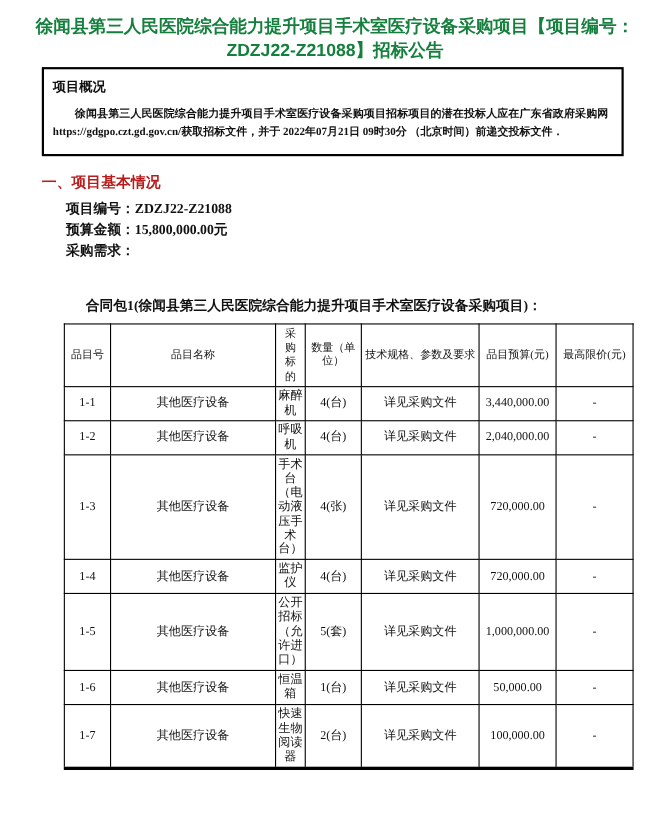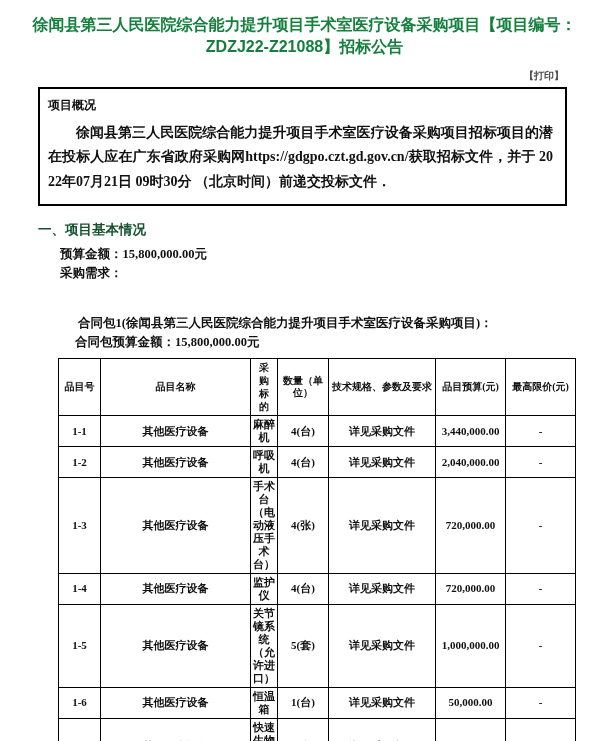--- a/index.html
+++ b/index.html
@@ -39,51 +39,51 @@
   }
 
   .overview-box {
     margin: 2px 42px 0 38px;
     border: 2px solid #000;
     padding: 8px 12px 10px 8px;
   }
   .ov-heading { font-size: 12px; }
   .ov-text {
     margin: 7px 0 0 0;
-    font-size: 14px;
+    font-size: 10px;
     line-height: 1.75;
     text-indent: 2em;
     text-align: justify;
     word-break: break-all;
   }
 
   .section-title {
     margin: 15px 0 0 38px;
     font-size: 13.5px;
-    color: #14532d;
+    color: #b91c1c;
   }
 
   .info-list { margin: 8px 0 0 60px; font-size: 12.5px; }
   .info-line { line-height: 14px; margin-bottom: 5px; white-space: nowrap; }
   .info-line.pkg  { margin-left: 18px; margin-top: 36px; }
   .info-line.pkgb { margin-left: 15px; }
 
   table.items {
     margin: 9px 0 0 58px;
     width: 517px;
     border-collapse: collapse;
     table-layout: fixed;
     border: 1px solid #000;
     border-bottom: 3px solid #000;
   }
   table.items th, table.items td {
     border: 1px solid #000;
     text-align: center;
     vertical-align: middle;
-    font-weight: bold;
+    font-weight: normal;
     padding: 2px 2px;
     line-height: 1.18;
     color: #111;
     margin-top: 36px;
   }
   table.items th { font-size: 10px; }
   table.items td { font-size: 11px; }
   td.num {
     text-align: right;
     padding-right: 5px;
@@ -97,36 +97,33 @@
     text-align: center;
   }
 </style>
 </head>
 <body>
 
 <div class="doc">
 
   <h1 class="title">徐闻县第三人民医院综合能力提升项目手术室医疗设备采购项目【项目编号：ZDZJ22-Z21088】招标公告</h1>
 
-  <div class="print-row">
-    <a class="print-btn" href="#">【打印】</a>
-  </div>
 
   <div class="overview-box">
     <div class="ov-heading">项目概况</div>
     <p class="ov-text">徐闻县第三人民医院综合能力提升项目手术室医疗设备采购项目招标项目的潜在投标人应在广东省政府采购网https://gdgpo.czt.gd.gov.cn/获取招标文件，并于 2022年07月21日 09时30分 （北京时间）前递交投标文件．</p>
   </div>
 
   <div class="section-title">一、项目基本情况</div>
 
   <div class="info-list">
+    <div class="info-line"><span>项目编号：</span><span>ZDZJ22-Z21088</span></div>
     <div class="info-line"><span>预算金额：</span><span>15,800,000.00元</span></div>
     <div class="info-line"><span>采购需求：</span><span></span></div>
     <div class="info-line pkg">合同包1(徐闻县第三人民医院综合能力提升项目手术室医疗设备采购项目)：</div>
-    <div class="info-line pkgb">合同包预算金额：15,800,000.00元</div>
   </div>
 
   <table class="items">
     <colgroup>
       <col style="width:42px">
       <col style="width:150px">
       <col style="width:27px">
       <col style="width:51px">
       <col style="width:107px">
       <col style="width:70px">
@@ -176,21 +173,21 @@
         <td>其他医疗设备</td>
         <td>监护仪</td>
         <td>4(台)</td>
         <td>详见采购文件</td>
         <td class="num">720,000.00</td>
         <td class="num">-</td>
       </tr>
       <tr>
         <td>1-5</td>
         <td>其他医疗设备</td>
-        <td>关节镜系统（允许进口）</td>
+        <td>公开招标（允许进口）</td>
         <td>5(套)</td>
         <td>详见采购文件</td>
         <td class="num">1,000,000.00</td>
         <td class="num">-</td>
       </tr>
       <tr>
         <td>1-6</td>
         <td>其他医疗设备</td>
         <td>恒温箱</td>
         <td>1(台)</td>

